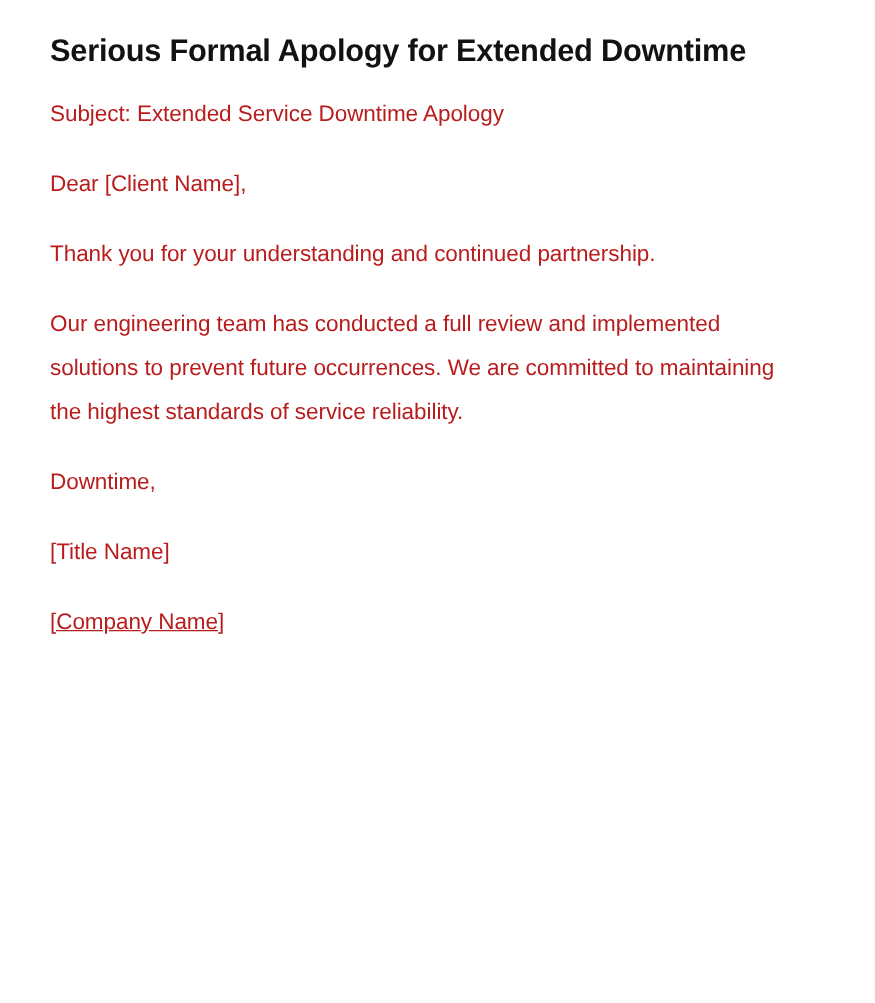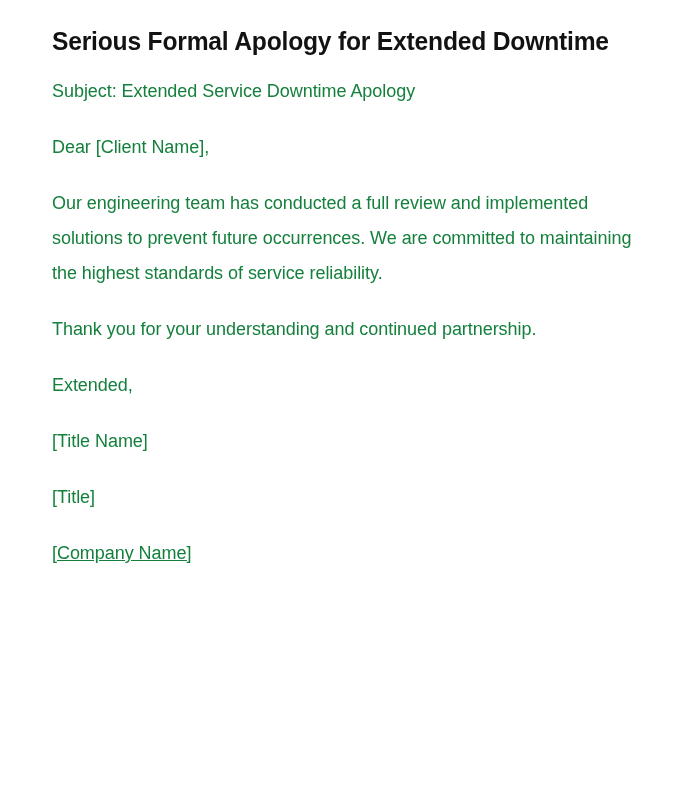--- a/index.html
+++ b/index.html
@@ -14,21 +14,21 @@
     overflow: hidden;
     font-family: "Liberation Sans", sans-serif;
     color: #1c1c1c;
     -webkit-font-smoothing: antialiased;
   }
 
   .page {
     width: 700px;
     height: 802px;
     box-sizing: border-box;
-    padding: 22px 40px 0 52px;
+    padding: 22px 40px 0 40px;
     background: #ffffff;
   }
 
   .doc-title {
     font-size: 25px;
     font-weight: bold;
     line-height: 30px;
     letter-spacing: -0.2px;
     color: #121212;
     margin: 0 0 0 0;
@@ -39,21 +39,21 @@
   }
 
   .body-block {
     width: 600px;
     margin-top: 18px;
   }
 
   .para {
     font-size: 18px;
     line-height: 35px;
-    color: #15803d;
+    color: #b91c1c;
     margin: 0 0 21px 0;
     letter-spacing: -0.05px;
   }
 
   .para:last-child {
     margin-bottom: 0;
     text-decoration: underline;
   }
 </style>
 </head>
@@ -63,26 +63,25 @@
 
   <h1 class="doc-title">Serious Formal Apology for Extended Downtime</h1>
 
   <div class="body-block">
 
     <p class="para">Subject: Extended Service Downtime Apology</p>
 
     <p class="para">Dear [Client Name],</p>
 
 
+    <p class="para">Thank you for your understanding and continued partnership.</p>
+
     <p class="para">Our engineering team has conducted a full review and implemented solutions to prevent future occurrences. We are committed to maintaining the highest standards of service reliability.</p>
 
-    <p class="para">Thank you for your understanding and continued partnership.</p>
-
-    <p class="para">Extended,</p>
+    <p class="para">Downtime,</p>
 
     <p class="para">[Title Name]</p>
 
-    <p class="para">[Title]</p>
 
     <p class="para">[Company Name]</p>
 
   </div>
 </div>
 
 </body></html>

